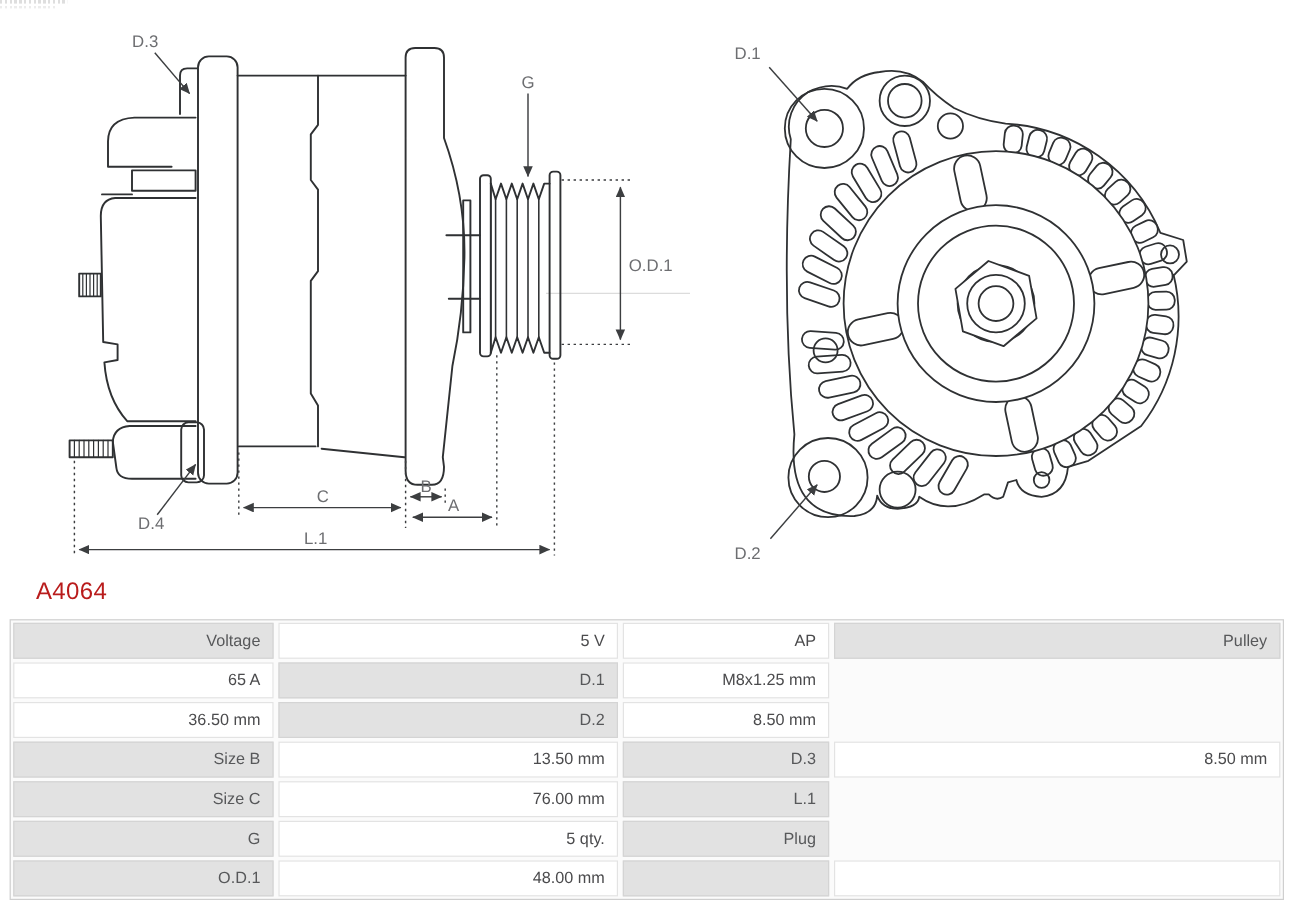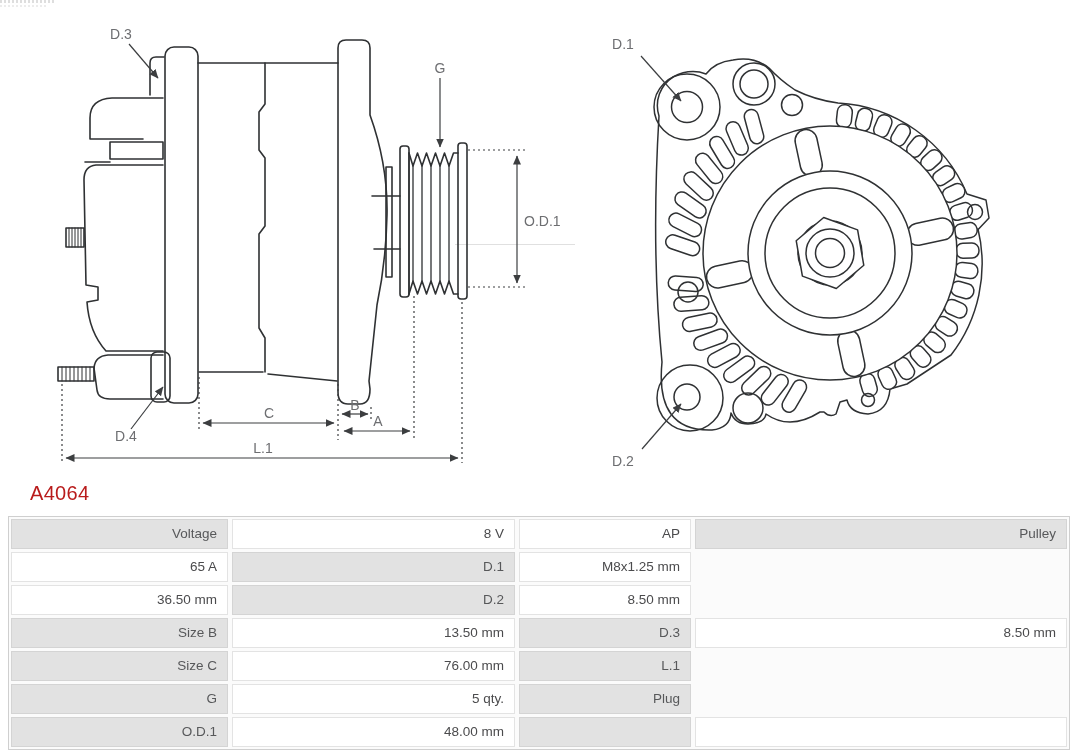--- a/index.html
+++ b/index.html
@@ -233,21 +233,21 @@
   </g>
   <text x="623" y="49" text-anchor="middle">D.1</text>
   <text x="623" y="466" text-anchor="middle">D.2</text>
 </svg>
 
 <div class="partno">A4064</div>
 
 <div class="spec">
   <div class="srow">
     <div class="cell lab">Voltage</div>
-    <div class="cell val">8 V</div>
+    <div class="cell val">5 V</div>
     <div class="cell val">AP</div>
     <div class="cell lab">Pulley</div>
   </div>
   <div class="srow">
     <div class="cell val">65 A</div>
     <div class="cell lab">D.1</div>
     <div class="cell val">M8x1.25 mm</div>
   </div>
   <div class="srow">
     <div class="cell val">36.50 mm</div>

